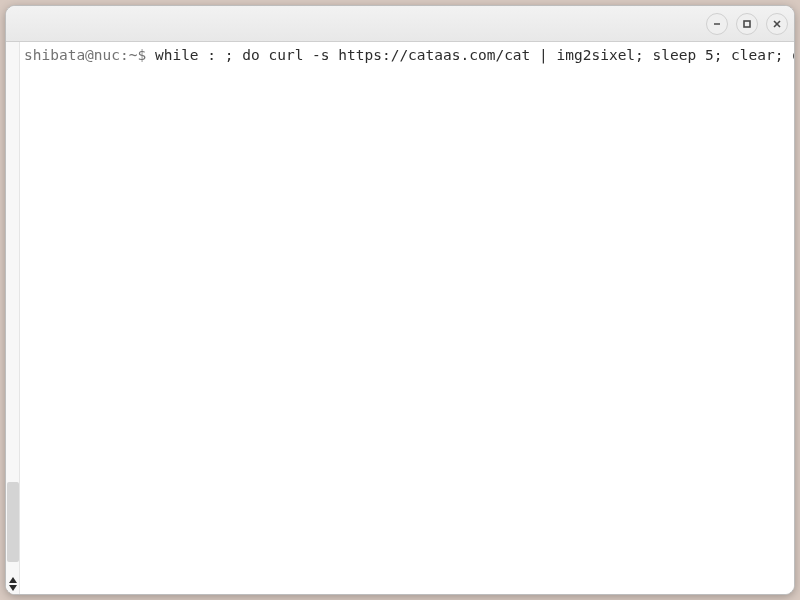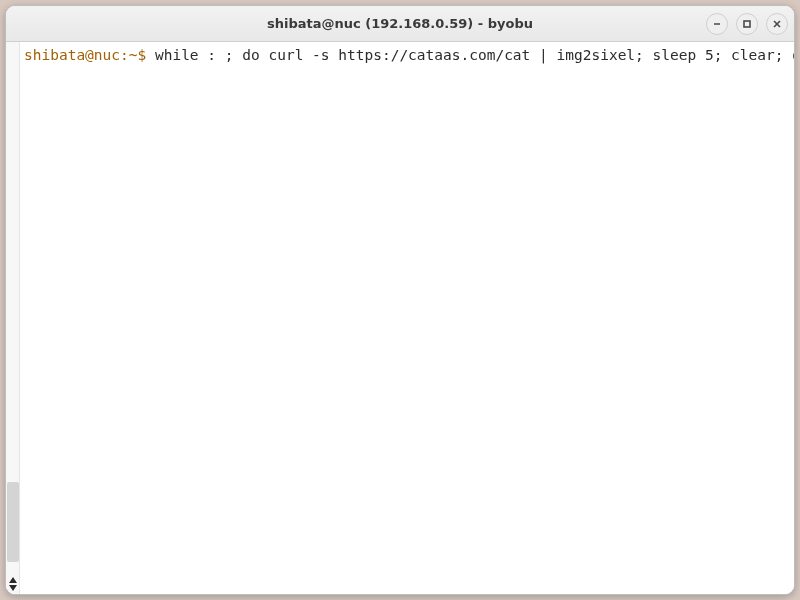--- a/index.html
+++ b/index.html
@@ -104,29 +104,28 @@
       flex: 1;
       padding: 4px 4px;
       font-family: "DejaVu Sans Mono", "Ubuntu Mono", "Courier New", monospace;
       font-size: 14.5px;
       color: #2c2c2c;
       line-height: 1.3;
       white-space: pre;
       overflow: hidden;
     }
     .prompt {
-      color: #a16207;
+      color: #737373;
     }
   </style>
 </head>
 <body>
 
 <div class="window">
   <div class="titlebar">
-    <span class="title-text">shibata@nuc (192.168.0.59) - byobu</span>
     <div class="window-controls">
       <div class="win-btn">
         <svg viewBox="0 0 10 10">
             <line x1="2" y1="5" x2="8" y2="5"></line>
           </svg>
       </div>
       <div class="win-btn">
         <svg viewBox="0 0 10 10">
             <rect x="2" y="2" width="6" height="6"></rect>
           </svg>

